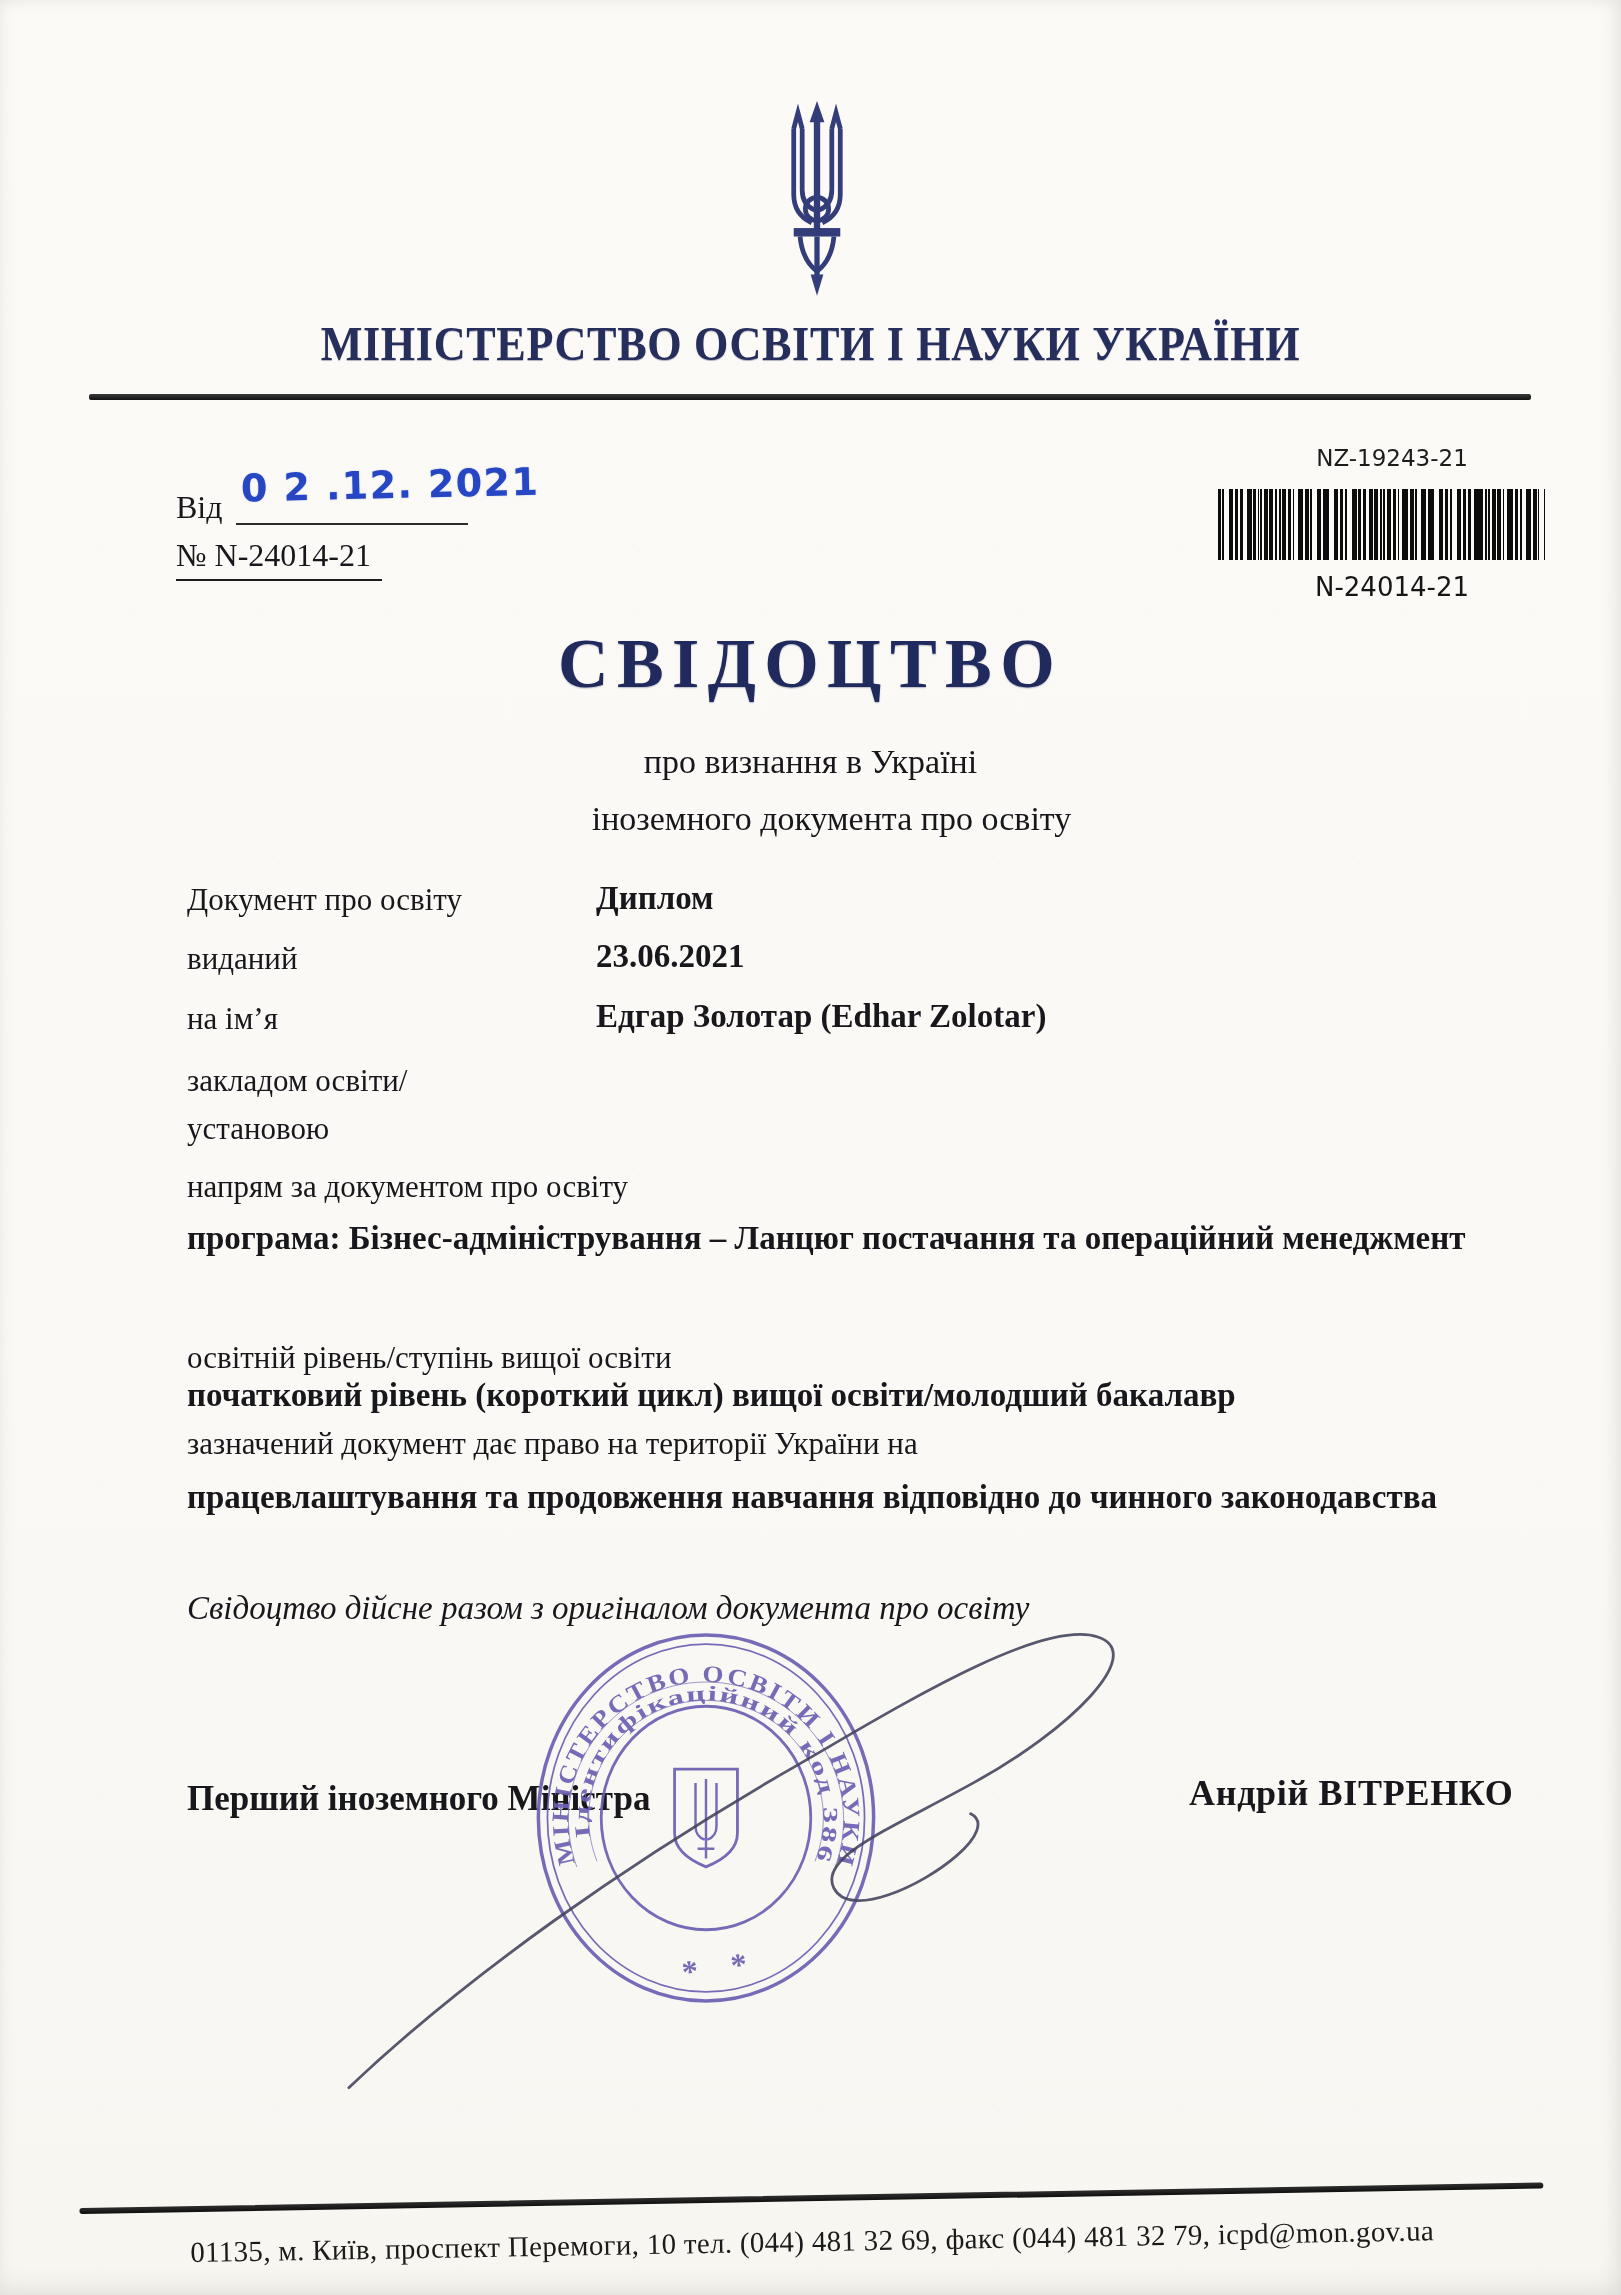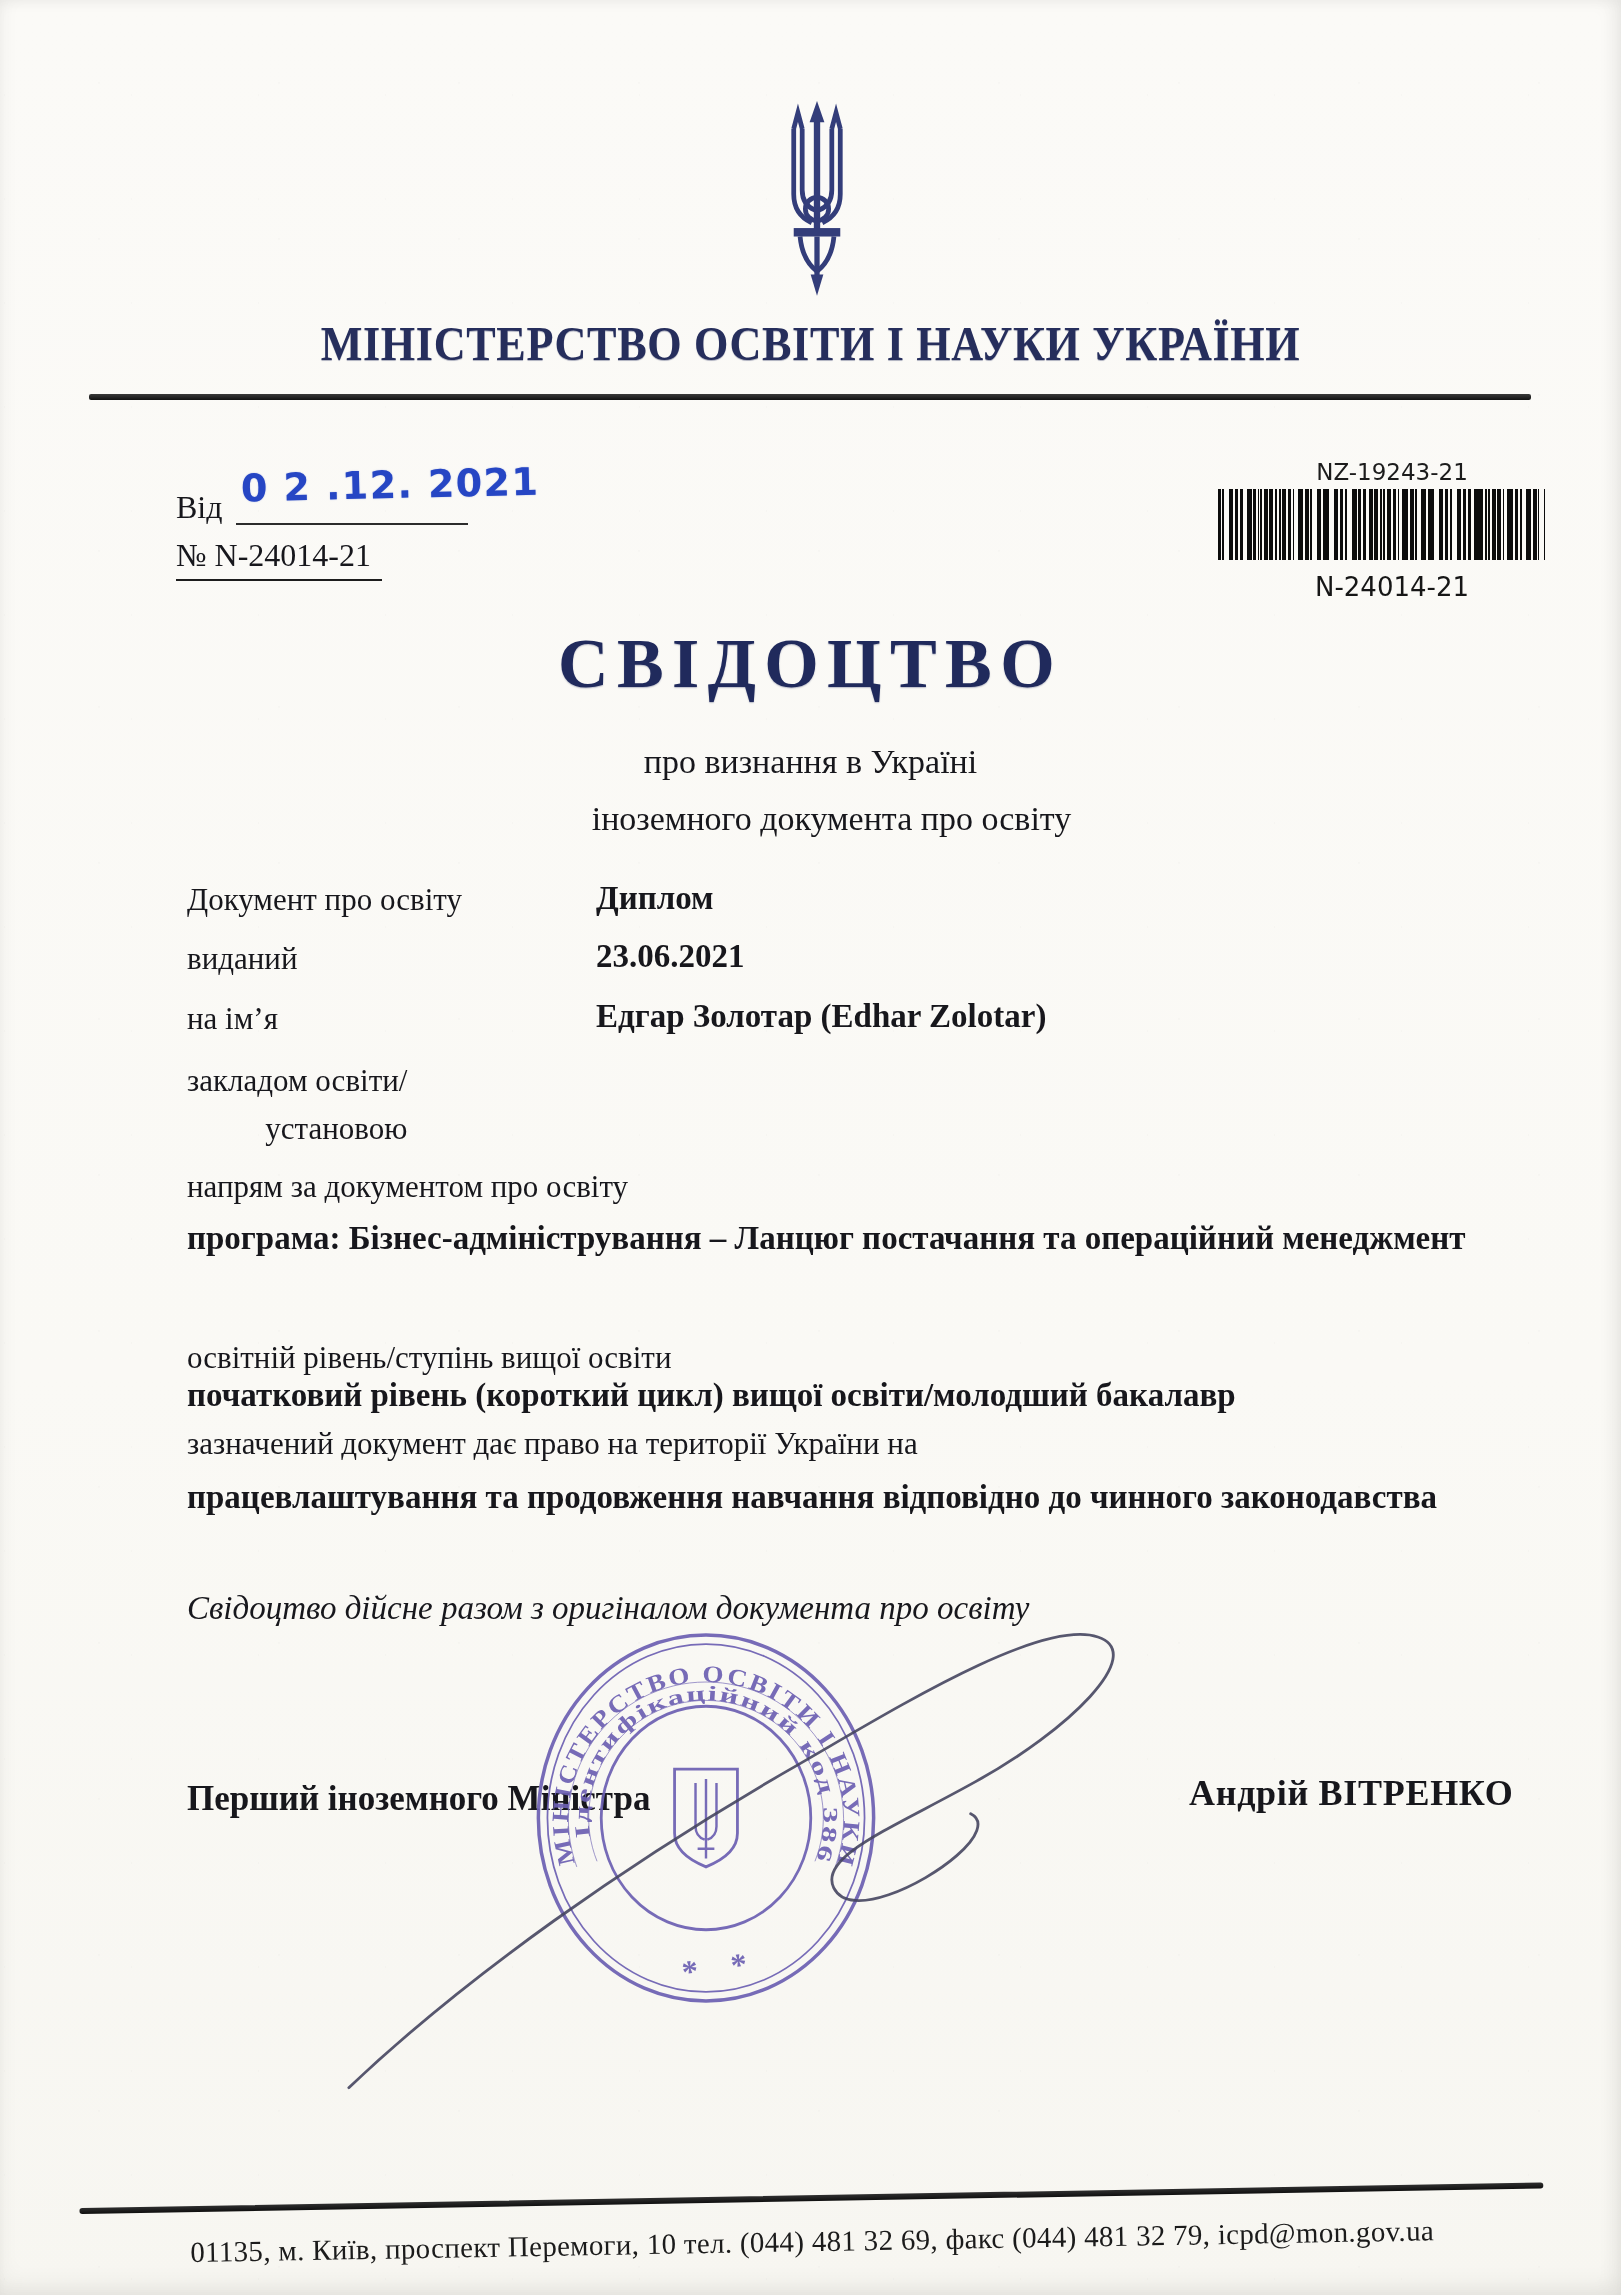--- a/index.html
+++ b/index.html
@@ -19,33 +19,33 @@
   .center{left:0; right:0; text-align:center;}
   .emblem{left:750px; top:99px; width:134px; height:201px;}
   .ministry{top:316px; font-size:48px; font-weight:600; letter-spacing:0.7px; color:#262e5c;
     transform:scaleX(.92); text-shadow:0 0.7px 0.7px rgba(38,46,92,.35);}
   .rule{left:89px; top:394px; width:1442px; height:6.3px; background:linear-gradient(180deg,#3a3a3a,#121212); border-radius:2.1px;}
   .from{left:176px; top:489px; font-size:32px;}
   .datestamp{left:241px; top:463px; font-family:"DejaVu Sans",sans-serif; font-weight:bold; font-size:38px;
     color:#2646c4; letter-spacing:1.4px; transform:rotate(-1.3deg); text-shadow:0 0 1.4px rgba(38,70,196,.4);}
   .date-underline{left:236px; top:523px; width:232px; height:2.1px; background:#2c2c2c;}
   .number{left:176px; top:537px; font-size:32px; padding:0 11.2px 4.9px 0; border-bottom:2.1px solid #1d1d1d;}
-  .bc-top{left:1252px; top:459px; width:280px; text-align:center; font-family:"DejaVu Sans",sans-serif; font-size:23px; color:#1c1c1c;}
+  .bc-top{left:1252px; top:445px; width:280px; text-align:center; font-family:"DejaVu Sans",sans-serif; font-size:23px; color:#1c1c1c;}
   .bc{left:1218px; top:489px; width:327px; height:71px;
     background-image:
       repeating-linear-gradient(90deg,#0c0c0c 0 2.8px,transparent 2.8px 4.9px,#0c0c0c 4.9px 6.3px,transparent 6.3px 11.2px,#0c0c0c 11.2px 15.4px,transparent 15.4px 17.5px),
       repeating-linear-gradient(90deg,transparent 0 4.2px,#0c0c0c 4.2px 5.6px,transparent 5.6px 13.3px,#0c0c0c 13.3px 14.7px,transparent 14.7px 19px);}
   .bc-bottom{left:1252px; top:572px; width:280px; text-align:center; font-family:"DejaVu Sans",sans-serif; font-size:26px; color:#161616;}
   .doc-title{top:624px; font-size:70px; font-weight:600; letter-spacing:8.4px; color:#202a5c; text-shadow:0 0.7px 1.4px rgba(32,42,92,.3);}
   .sub1{top:743px; font-size:34px;}
   .sub2{top:800px; font-size:34px;padding-left:42px;}
   .f-label{left:187px; font-size:31px;}
   .f-value{left:596px; font-size:33px; font-weight:bold;}
   .prelines{white-space:pre-line;}
-  .lh-label{line-height:1.55;text-align:right;}
+  .lh-label{line-height:1.55;}
   .lh-value{line-height:1.48;}
   .para{left:187px; width:1312px; font-size:31px;}
   .bold{font-weight:bold; font-size:33px;}
   .just{text-align:justify;}
   .italic{font-style:italic; font-size:33px;}
   .signer-pos{left:187px; top:1779px; font-size:35px; font-weight:bold;}
   .signer-name{left:1189px; top:1772px; font-size:36px; font-weight:bold; letter-spacing:0.7px;text-align:center;}
   .seal{left:523px; top:1621px; width:366px; height:394px; opacity:.92;}
   .sig{left:329px; top:1565px; width:839px; height:552px;}
   .footer{left:80px; top:2208px; width:1464px; transform:rotate(-1deg); transform-origin:left center;}

